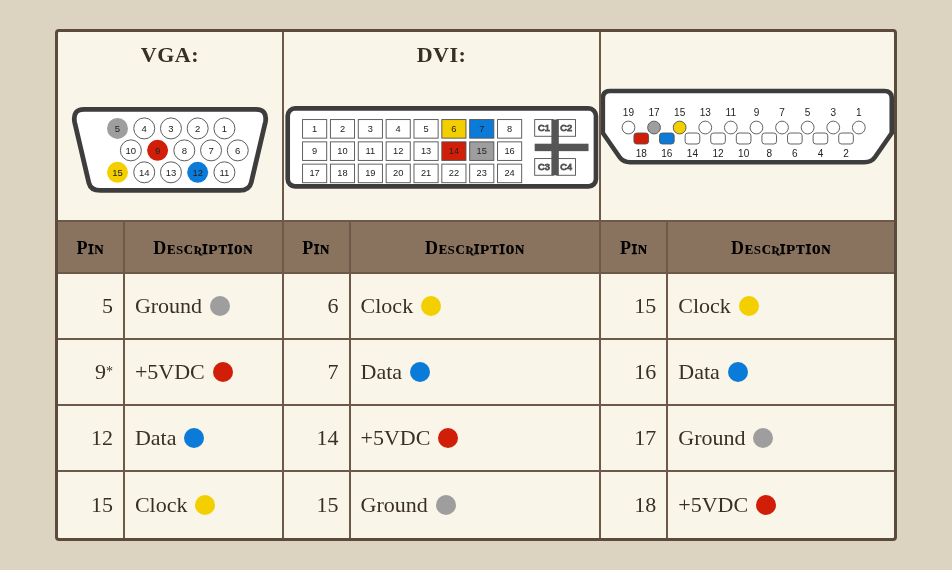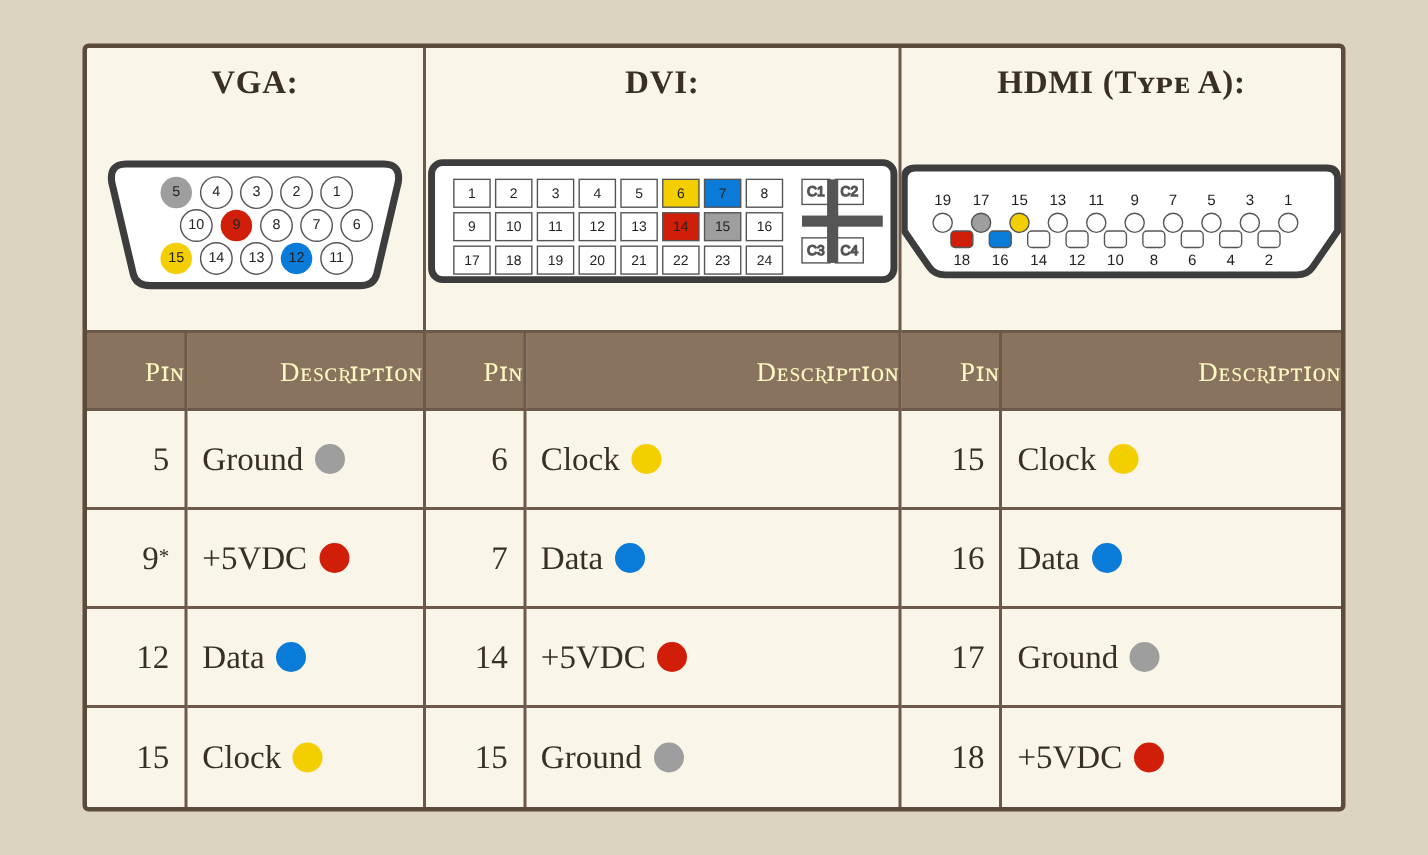--- a/index.html
+++ b/index.html
@@ -22,21 +22,21 @@
 
   
   .connectors{display:grid;grid-template-columns:27% 38% 35%;flex:0 0 190px}
   .connectors>div{border-right:2px solid var(--rule);border-bottom:2px solid var(--rule);display:flex;flex-direction:column;align-items:center}
   .connectors>div:last-child{border-right:none}
   .conn-title{font-weight:bold;font-size:22px;padding:10px 0 6px;letter-spacing:.5px}
   .conn-body{flex:1;display:flex;align-items:center;justify-content:center;width:100%}
 
   
   .headers{display:grid;grid-template-columns:8% 19% 8% 30% 8% 27%;flex:0 0 52px}
-  .headers>div{background:var(--head);border-right:2px solid var(--rule);border-bottom:2px solid var(--rule);display:flex;align-items:center;justify-content:flex-end;font-weight:normal;color:#fef9c3;font-size:18px}
+  .headers>div{background:var(--head);border-right:2px solid var(--rule);border-bottom:2px solid var(--rule);display:flex;align-items:center;justify-content:center;font-weight:bold;color:#000000;font-size:18px}
   .headers>div:last-child{border-right:none}
   .headers .sc{font-variant:small-caps;letter-spacing:.5px}
 
   
   .rows{display:grid;grid-template-rows:repeat(4,1fr);flex:1}
   .row{display:grid;grid-template-columns:8% 19% 8% 30% 8% 27%}
   .row>div{border-right:2px solid var(--rule);border-bottom:2px solid var(--rule);display:flex;align-items:center;font-size:22px;padding:0 10px}
   .rows .row:last-child>div{border-bottom:none}
   .row>div:last-child{border-right:none}
   .pin{justify-content:flex-end;padding-right:14px}
@@ -178,21 +178,20 @@
                 <text x="304" y="71">C4</text>
 
               <rect x="288" y="20" width="8" height="60" fill="#555" stroke="none"></rect>
               <rect x="270" y="46" width="58" height="8" fill="#555" stroke="none"></rect>
             </g>
           </svg>
         </div>
       </div>
 
       <div>
-        <div class="conn-title">HDMI (Tʏᴘᴇ A):</div>
         <div class="conn-body">
           <svg viewBox="0 0 320 100" width="300">
             <path d="M10 12 H310 Q318 12 318 20 V58 L300 84 Q296 90 288 90 H32 Q24 90 20 84 L2 58 V20 Q2 12 10 12 Z" fill="#fff" stroke="var(--conn)" stroke-width="5"></path>
             <g id="hdmipins">
                 <circle cx="30" cy="52" r="7" fill="#fff" stroke="#555"></circle>
                 <text x="30" y="36" style="font-size:11px">19</text>
                 <circle cx="58" cy="52" r="7" fill="var(--grey)" stroke="#555"></circle>
                 <text x="58" y="36" style="font-size:11px">17</text>
                 <circle cx="86" cy="52" r="7" fill="var(--yellow)" stroke="#555"></circle>
                 <text x="86" y="36" style="font-size:11px">15</text>

